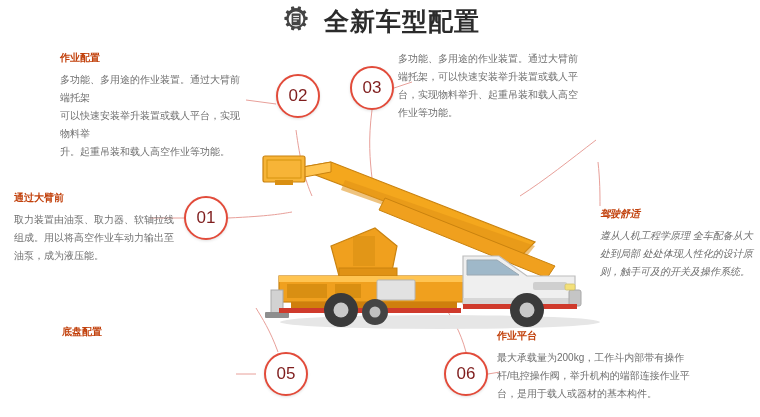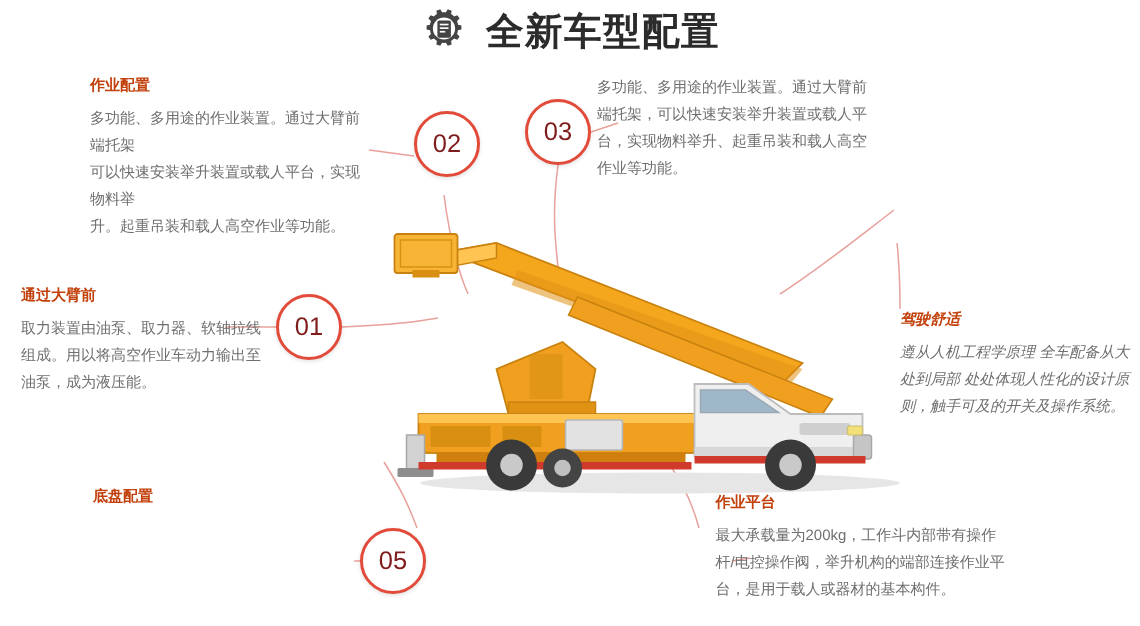--- a/index.html
+++ b/index.html
@@ -94,21 +94,21 @@
     white-space: pre-line;
   }
   .block.right .title,
   .block.right .body { text-align: left; }
 
   .b1 { left: 14px;  top: 190px; width: 170px; }
   .b2 { left: 60px;  top: 50px;  width: 185px; }
   .b3 { left: 398px; top: 50px;  width: 215px; }
   .b4 { left: 600px; top: 206px; width: 155px; font-style: italic; }
   .b5 { left: 62px;  top: 286px; width: 190px; margin-top: 38px; }
-  .b6 { left: 477px; top: 328px; width: 215px; }
+  .b6 { left: 497px; top: 328px; width: 215px; }
 </style>
 </head>
 <body>
 
 <div id="page">
 
   <div class="header">
     <span class="header-icon">
       <svg width="34" height="34" viewBox="0 0 34 34">
         <g fill="#444444">
@@ -216,22 +216,25 @@
 
   <div class="bubble" style="left:184px; top:196px;">
       <span>01</span>
     </div>
   <div class="bubble" style="left:276px; top:74px;">
       <span>02</span>
     </div>
   <div class="bubble" style="left:350px; top:66px;">
       <span>03</span>
     </div>
-  <div class="bubble" style="left:240px; top:352px;">
+  <div class="bubble" style="left:264px; top:352px;">
       <span>05</span>
+    </div>
+  <div class="bubble" style="left:444px; top:352px;">
+      <span>06</span>
     </div>
 
   <div class="block b1">
     <div class="title">通过大臂前</div>
     <div class="body">取力装置由油泵、取力器、软轴拉线
 组成。用以将高空作业车动力输出至
 油泵，成为液压能。</div>
   </div>
 
   <div class="block b2">

